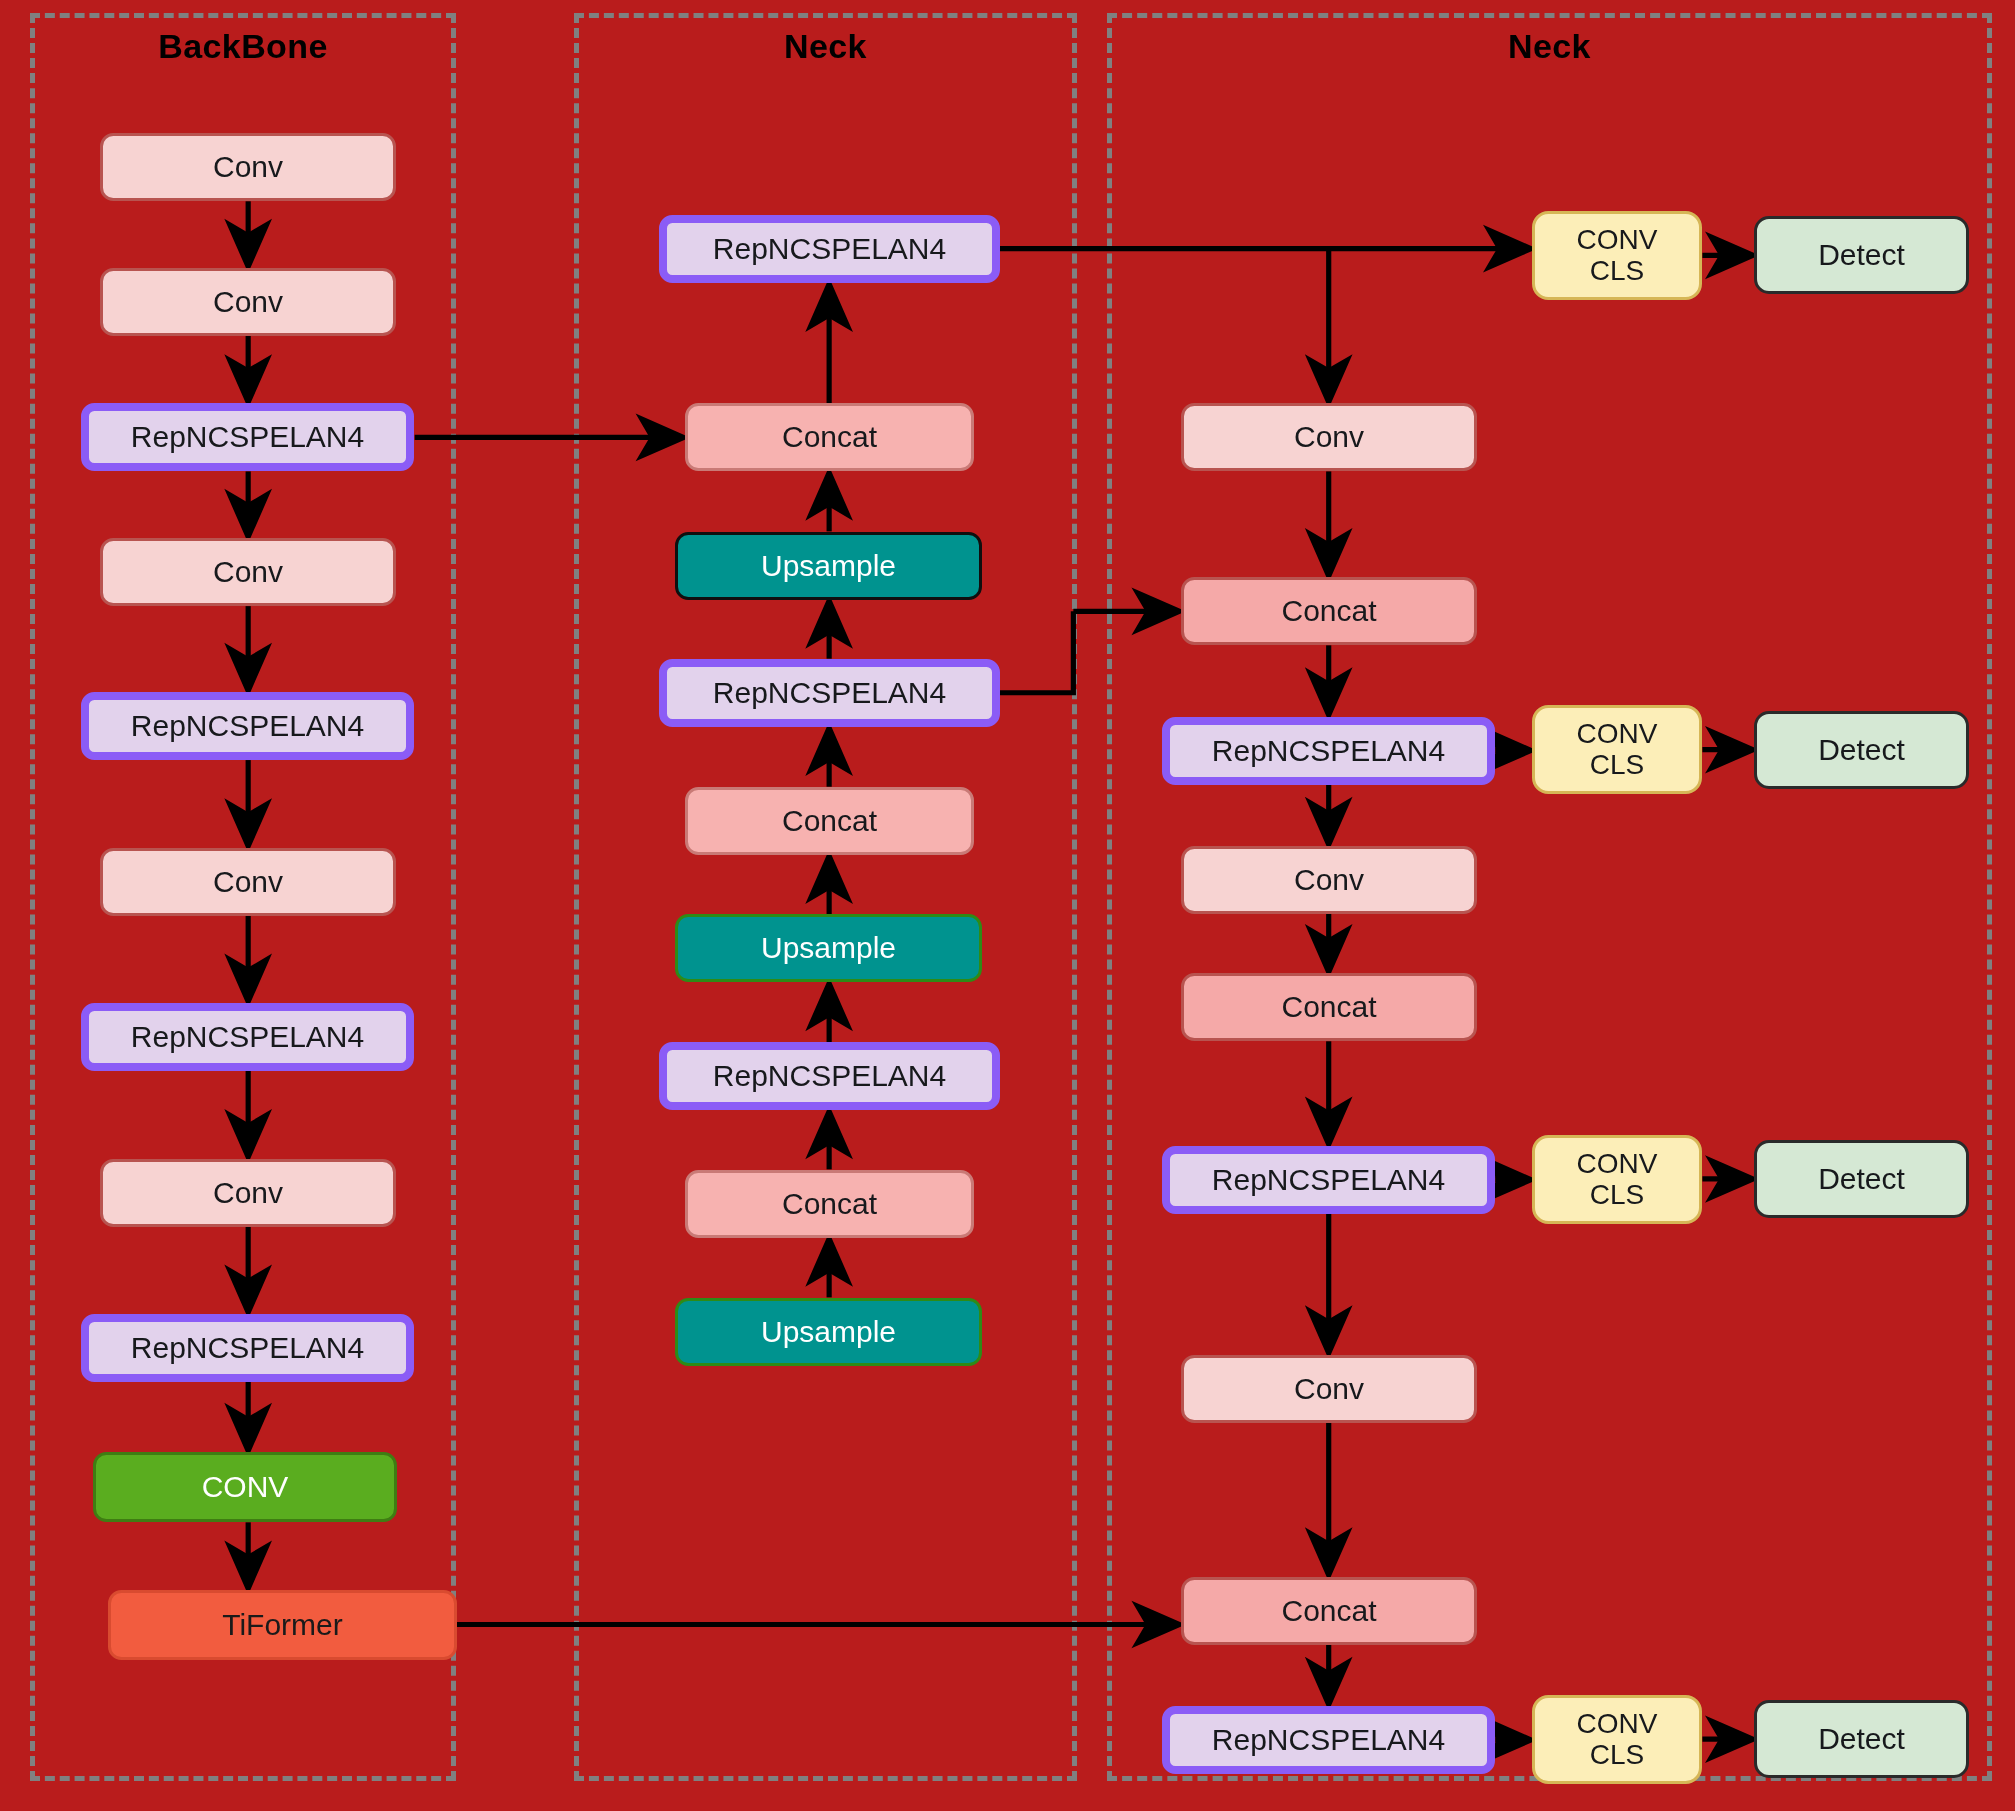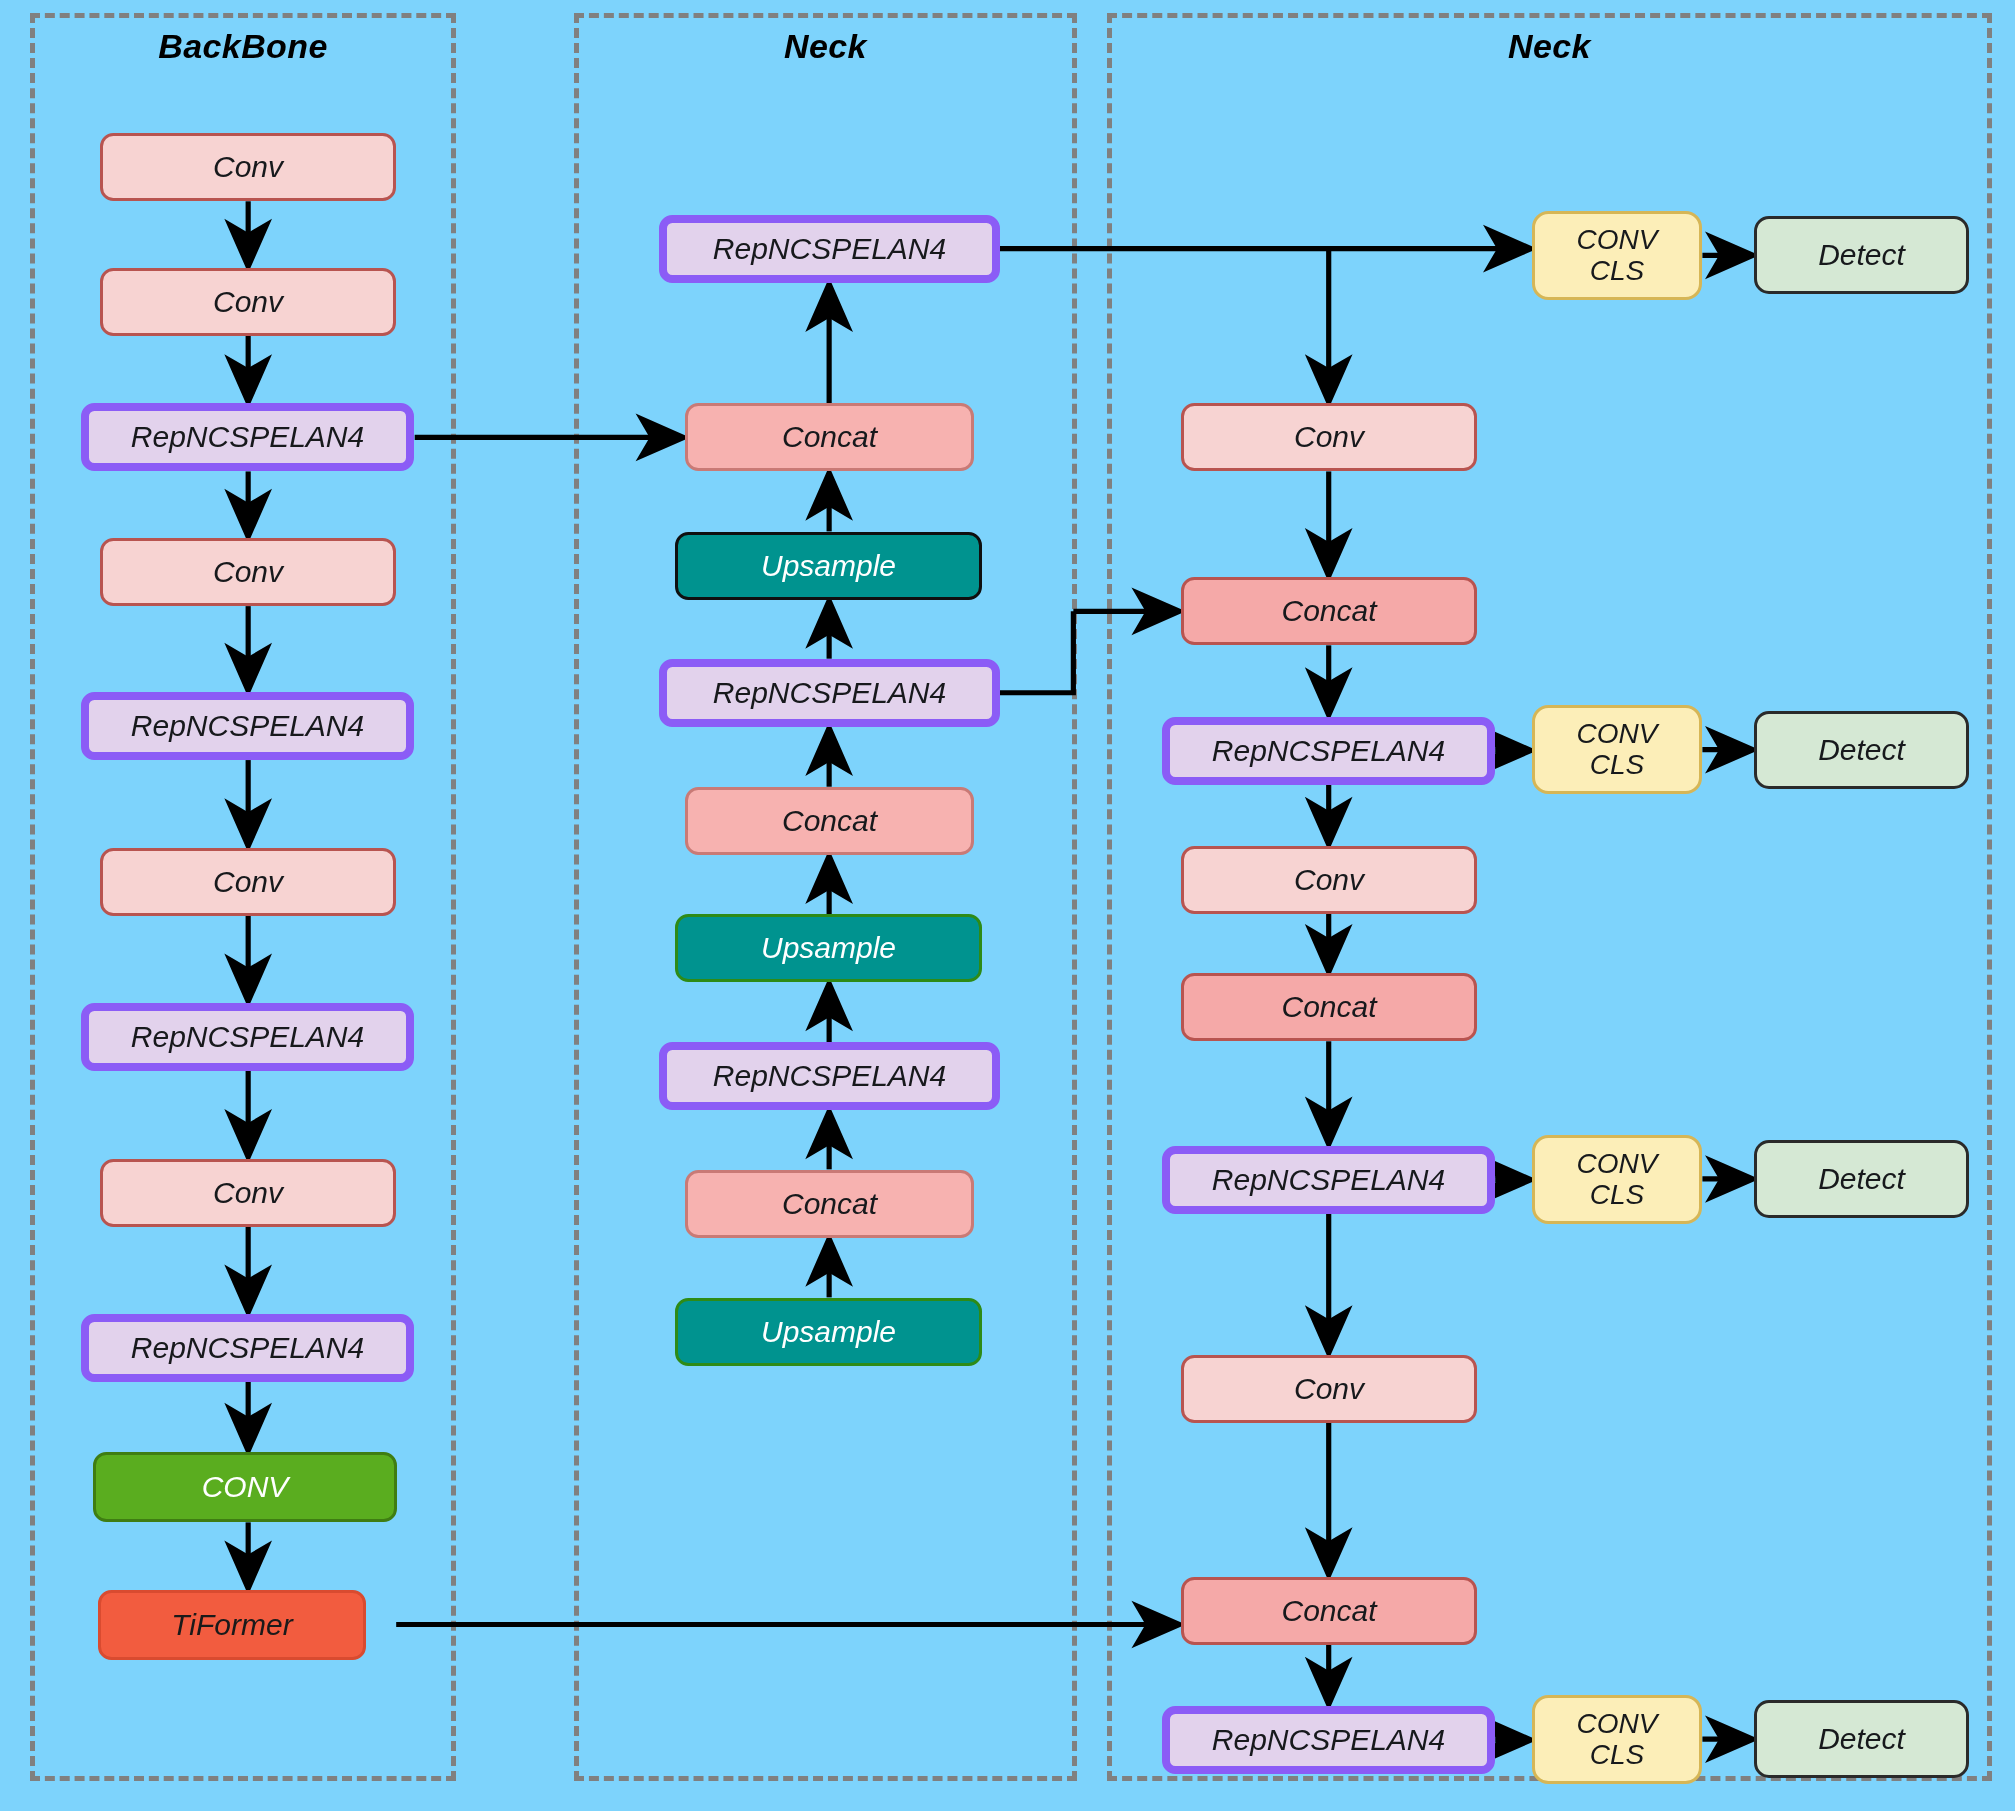--- a/index.html
+++ b/index.html
@@ -7,23 +7,22 @@
     padding: 0;
     background: #ffffff;
   }
   body {
     font-family: "Liberation Sans", sans-serif;
   }
   #stage {
     position: relative;
     width: 2015px;
     height: 1811px;
-    background: #7dd3fc;
+    background: #b91c1c;
     overflow: hidden;
-    font-style: italic;
   }
   svg.wires {
     position: absolute;
     left: 0; top: 0;
     width: 2015px;
     height: 1811px;
     pointer-events: none;
   }
   .group-box {
     position: absolute;
@@ -183,21 +182,21 @@
       <div class="node n-conv" style="left: 100px; top: 133px; width: 296px; height: 68px;">Conv</div>
       <div class="node n-conv" style="left: 100px; top: 268px; width: 296px; height: 68px;">Conv</div>
       <div class="node n-repn" style="left: 81px; top: 403px; width: 333px; height: 68px;">RepNCSPELAN4</div>
       <div class="node n-conv" style="left: 100px; top: 538px; width: 296px; height: 68px;">Conv</div>
       <div class="node n-repn" style="left: 81px; top: 692px; width: 333px; height: 68px;">RepNCSPELAN4</div>
       <div class="node n-conv" style="left: 100px; top: 848px; width: 296px; height: 68px;">Conv</div>
       <div class="node n-repn" style="left: 81px; top: 1003px; width: 333px; height: 68px;">RepNCSPELAN4</div>
       <div class="node n-conv" style="left: 100px; top: 1159px; width: 296px; height: 68px;">Conv</div>
       <div class="node n-repn" style="left: 81px; top: 1314px; width: 333px; height: 68px;">RepNCSPELAN4</div>
       <div class="node n-sppf" style="left: 93px; top: 1452px; width: 304px; height: 70px;">CONV</div>
-      <div class="node n-tiformer" style="left: 98px; top: 1590px; width: 268px; height: 70px;">TiFormer</div>
+      <div class="node n-tiformer" style="left: 108px; top: 1590px; width: 349px; height: 70px;">TiFormer</div>
       <div class="node n-repn" style="left: 659px; top: 215px; width: 341px; height: 68px;">RepNCSPELAN4</div>
       <div class="node n-concat-light" style="left: 685px; top: 403px; width: 289px; height: 68px;">Concat</div>
       <div class="node n-upsample" style="left: 675px; top: 532px; width: 307px; height: 68px;">Upsample</div>
       <div class="node n-repn" style="left: 659px; top: 659px; width: 341px; height: 68px;">RepNCSPELAN4</div>
       <div class="node n-concat-light" style="left: 685px; top: 787px; width: 289px; height: 68px;">Concat</div>
       <div class="node n-upsample-green" style="left: 675px; top: 914px; width: 307px; height: 68px;">Upsample</div>
       <div class="node n-repn" style="left: 659px; top: 1042px; width: 341px; height: 68px;">RepNCSPELAN4</div>
       <div class="node n-concat-light" style="left: 685px; top: 1170px; width: 289px; height: 68px;">Concat</div>
       <div class="node n-upsample-green" style="left: 675px; top: 1298px; width: 307px; height: 68px;">Upsample</div>
       <div class="node n-conv" style="left: 1181px; top: 403px; width: 296px; height: 68px;">Conv</div>

